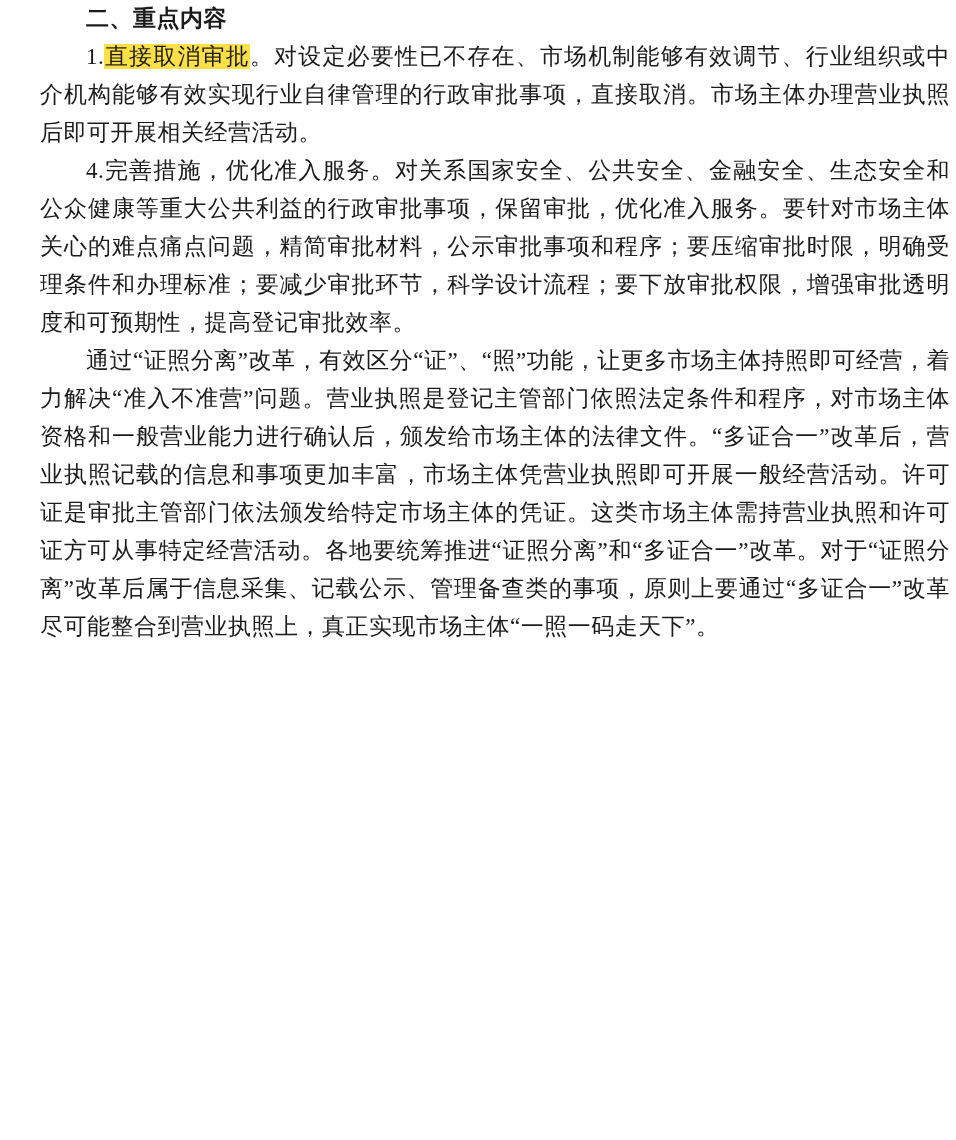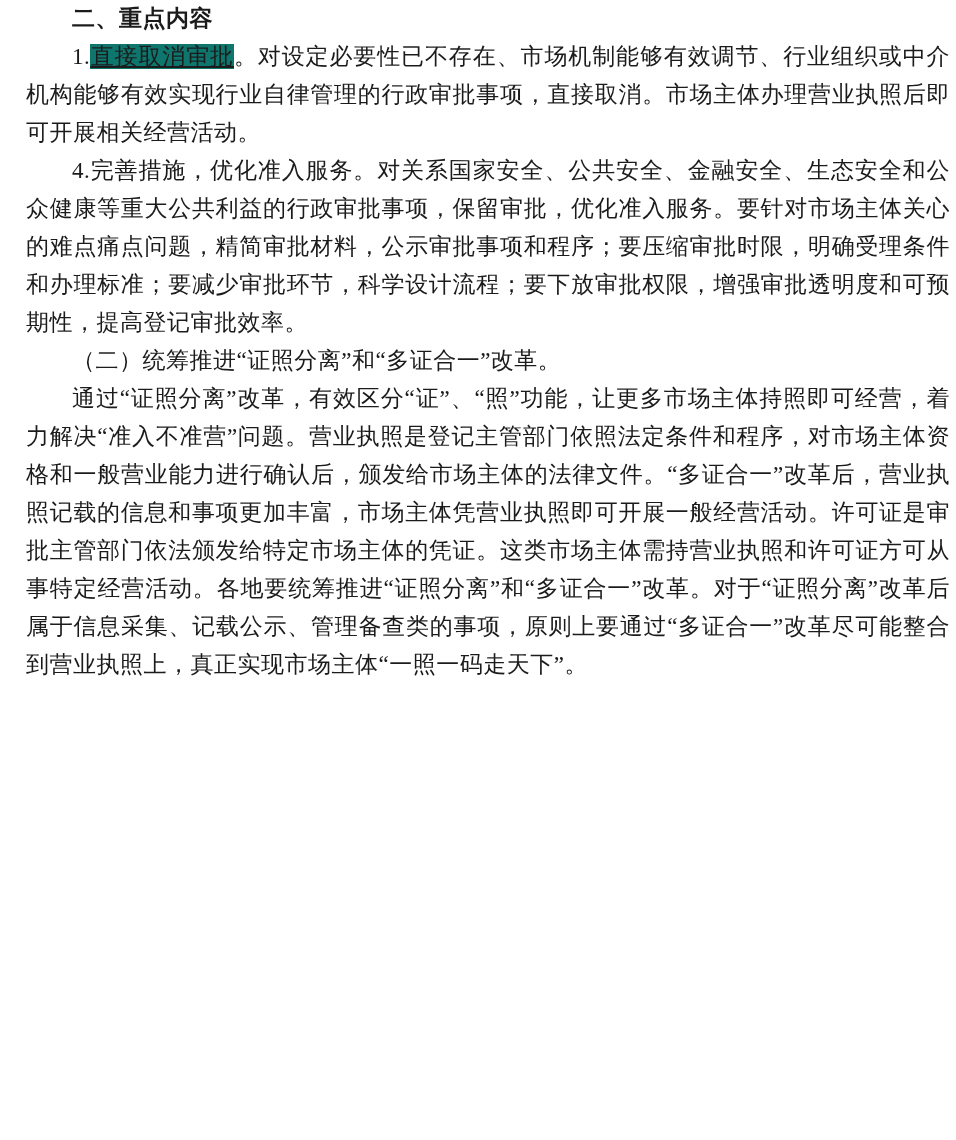--- a/index.html
+++ b/index.html
@@ -9,21 +9,21 @@
   }
   body {
     width: 956px;
     height: 1140px;
     overflow: hidden;
   }
   .doc {
     box-sizing: border-box;
     width: 956px;
     height: 928px;
-    padding: 0 6px 0 26px;
+    padding: 0 6px 0 40px;
     font-family: "Liberation Serif", "DejaVu Serif", serif;
     font-size: 23px;
     line-height: 38px;
     color: #1b1b1b;
     text-align: justify;
     letter-spacing: 0.5px;
   }
   .doc p {
     margin: 0;
     padding: 0;
@@ -34,17 +34,16 @@
   }
   .hl {
     
   }
 </style>
 </head>
 <body style="color: rgb(27, 27, 27); background: rgb(255, 255, 255);">
 
 <div class="doc">
   <p class="heading">二、重点内容</p>
-  <p><span>1.</span><span class="hl" style="background-color: #0f766e; text-decoration: underline;">直接取消审批</span><span>。对设定必要性已不存在、市场机制能够有效调节、行业组织或中介机构能够有效实现行业自律管理的行政审批事项，直接取消。市场主体办理营业执照后即可开展相关经营活动。</span></p>
+  <p><span>1.</span><span class="hl" style="background-color: #fde047;">直接取消审批</span><span>。对设定必要性已不存在、市场机制能够有效调节、行业组织或中介机构能够有效实现行业自律管理的行政审批事项，直接取消。市场主体办理营业执照后即可开展相关经营活动。</span></p>
   <p>4.完善措施，优化准入服务。对关系国家安全、公共安全、金融安全、生态安全和公众健康等重大公共利益的行政审批事项，保留审批，优化准入服务。要针对市场主体关心的难点痛点问题，精简审批材料，公示审批事项和程序；要压缩审批时限，明确受理条件和办理标准；要减少审批环节，科学设计流程；要下放审批权限，增强审批透明度和可预期性，提高登记审批效率。</p>
-  <p>（二）统筹推进“证照分离”和“多证合一”改革。</p>
   <p>通过“证照分离”改革，有效区分“证”、“照”功能，让更多市场主体持照即可经营，着力解决“准入不准营”问题。营业执照是登记主管部门依照法定条件和程序，对市场主体资格和一般营业能力进行确认后，颁发给市场主体的法律文件。“多证合一”改革后，营业执照记载的信息和事项更加丰富，市场主体凭营业执照即可开展一般经营活动。许可证是审批主管部门依法颁发给特定市场主体的凭证。这类市场主体需持营业执照和许可证方可从事特定经营活动。各地要统筹推进“证照分离”和“多证合一”改革。对于“证照分离”改革后属于信息采集、记载公示、管理备查类的事项，原则上要通过“多证合一”改革尽可能整合到营业执照上，真正实现市场主体“一照一码走天下”。</p>
 </div>
 
 </body></html>

